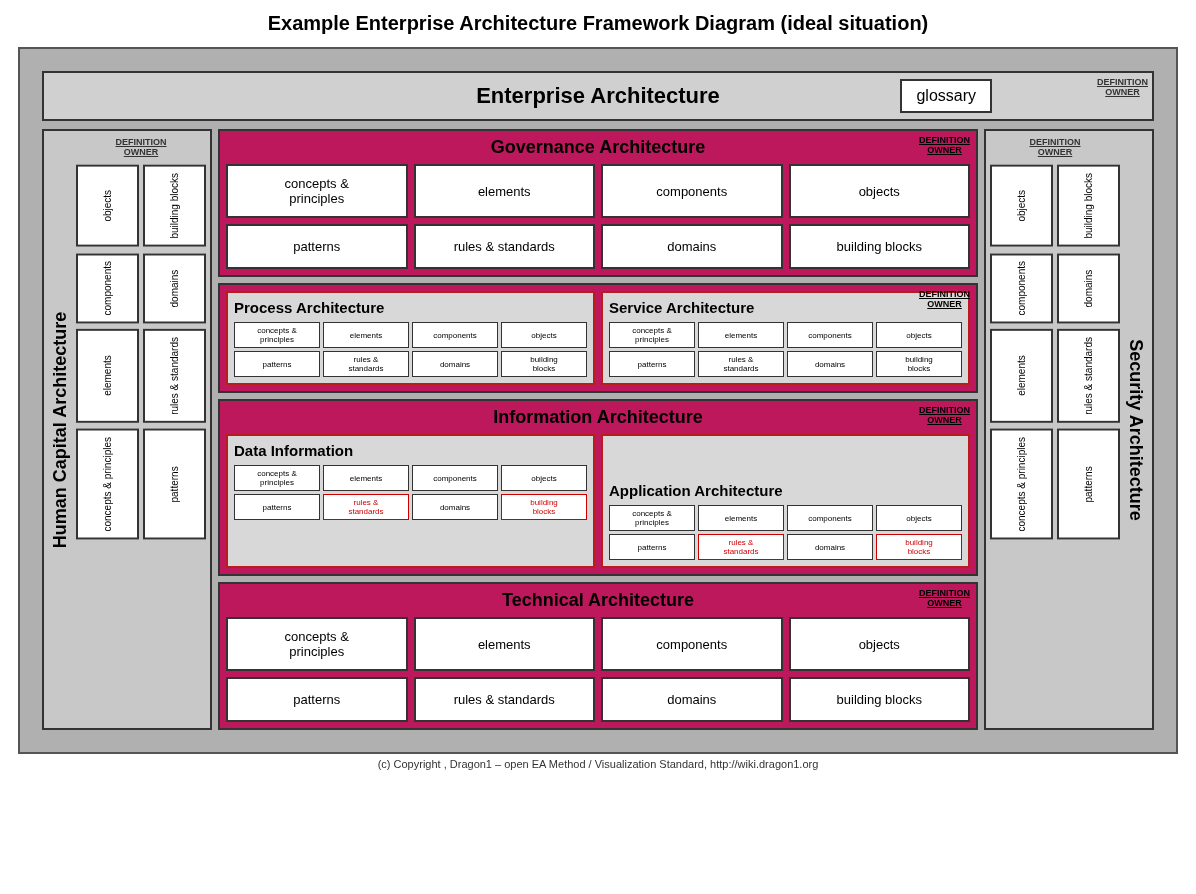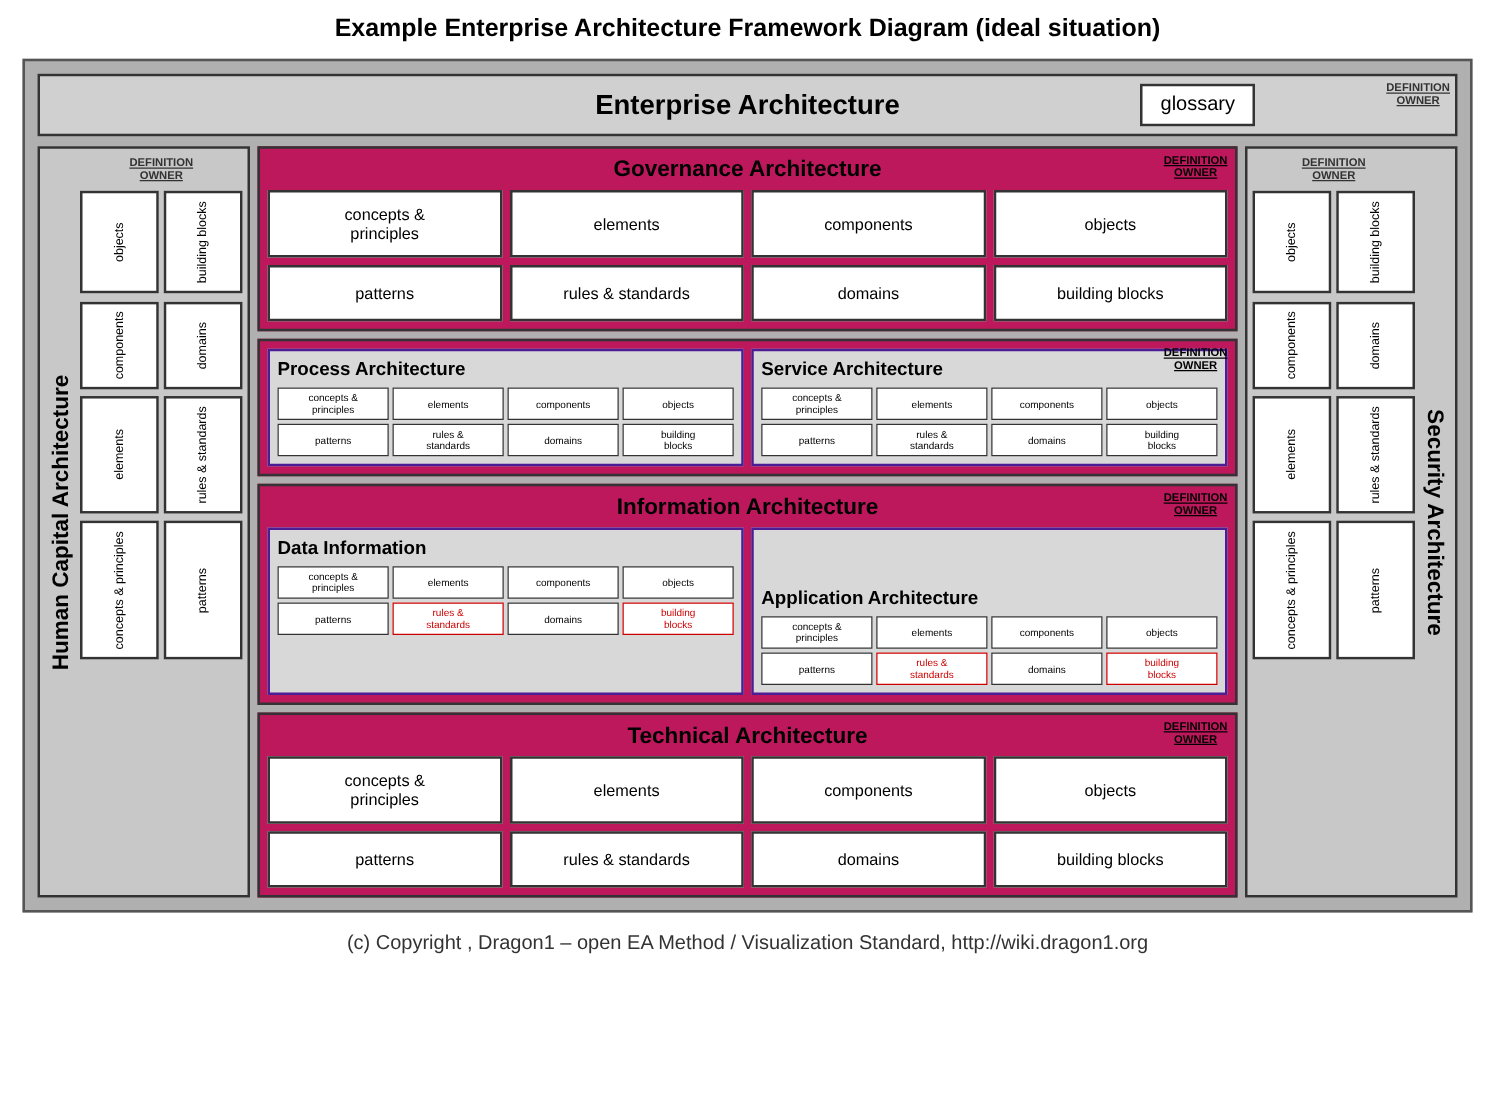--- a/index.html
+++ b/index.html
@@ -16,21 +16,21 @@
       font-size: 20px;
       font-weight: bold;
       text-align: center;
       padding: 12px 0 12px 0;
       width: 100%;
     }
     .main-frame {
       background: #b0b0b0;
       border: 2px solid #555;
       width: 1160px;
-      padding: 10px;
+      padding: 22px;
       position: relative;
     }
     
     .ea-bar {
       background: #d0d0d0;
       border: 2px solid #333;
       display: flex;
       align-items: center;
       justify-content: center;
       padding: 10px;
@@ -170,21 +170,21 @@
       justify-content: center;
       min-height: 45px;
     }
     
     .bus-inner {
       display: grid;
       grid-template-columns: 1fr 1fr;
       gap: 6px;
     }
     .sub-arch {
-      border: 2px solid #4c1d95;
+      border: 2px solid #b91c1c;
       background: #d8d8d8;
       padding: 6px;
     }
     .sub-arch-title {
       font-size: 15px;
       font-weight: bold;
       margin-bottom: 6px;
     }
     .sub-grid {
       display: grid;
@@ -226,23 +226,23 @@
     }
     .right-sidebar-content {
       margin-right: 28px;
       display: flex;
       flex-direction: column;
       gap: 6px;
       padding: 6px 4px;
       flex: 1;
     }
     .footer {
-      font-size: 16px;
-      text-align: center;
-      padding: 16px 0;
+      font-size: 11px;
+      text-align: center;
+      padding: 4px 0;
       color: #333;
     }
   </style>
 </head>
 <body>
 
 <div class="page-title">Example Enterprise Architecture Framework Diagram (ideal situation)</div>
 
 <div class="main-frame">
 

